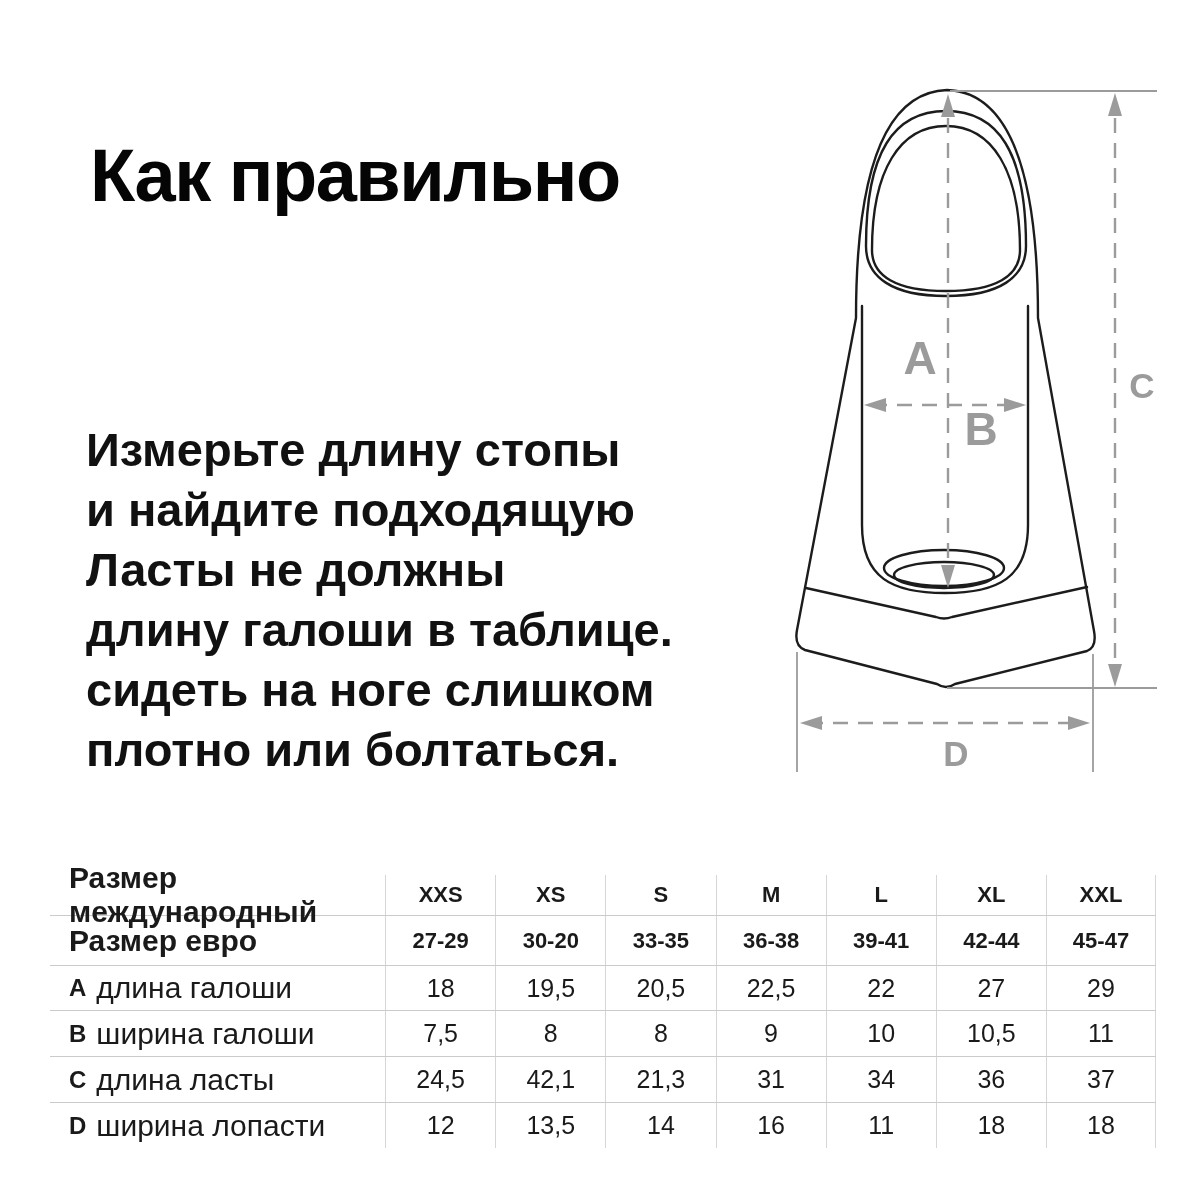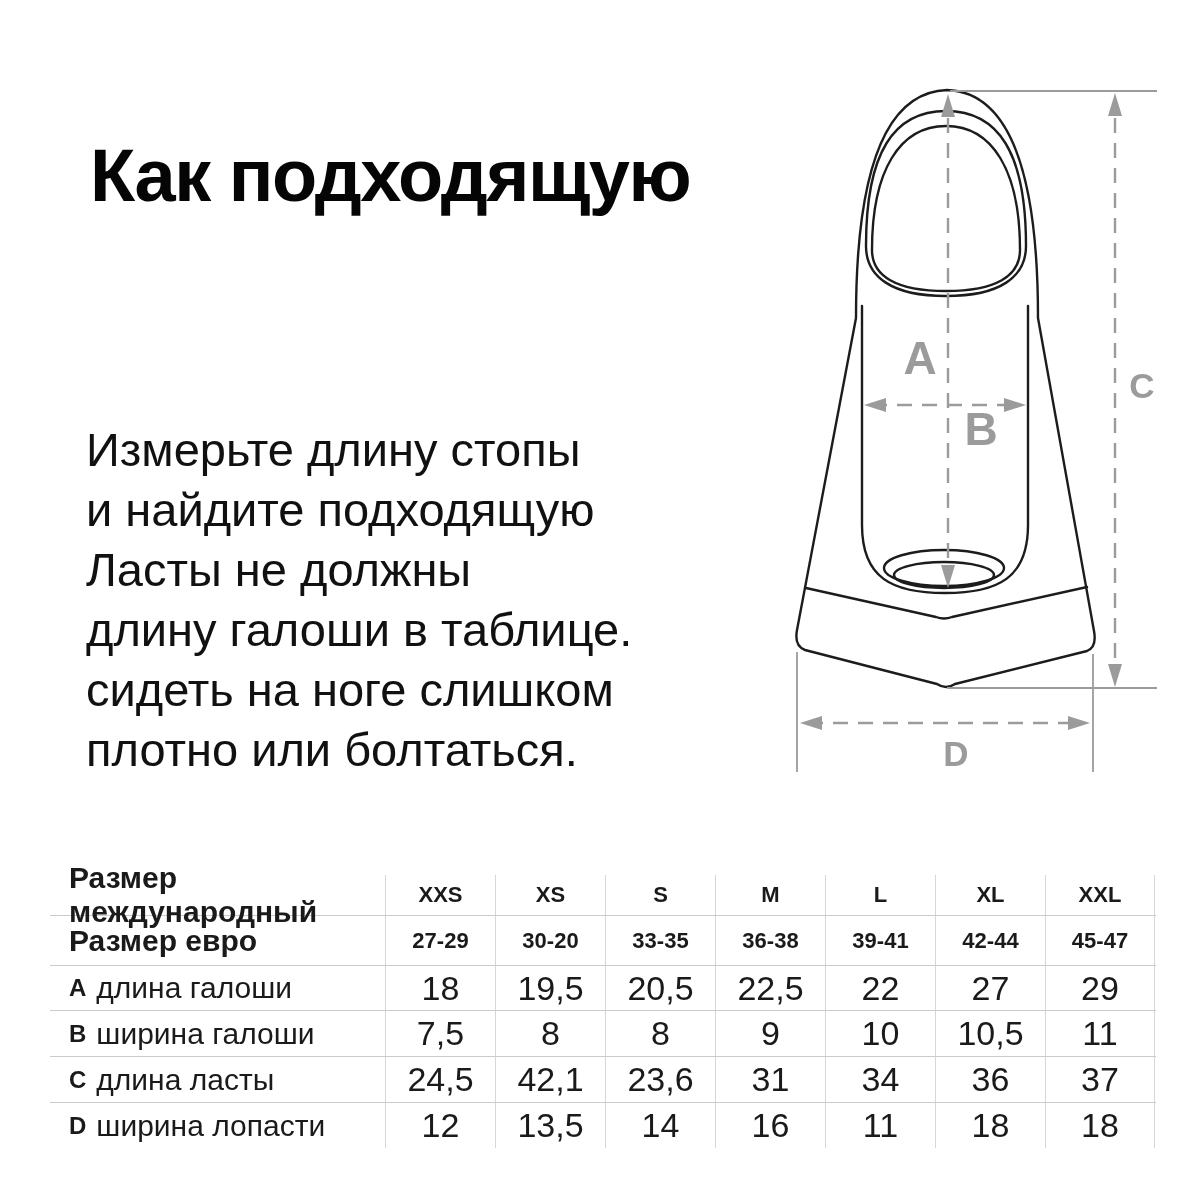--- a/index.html
+++ b/index.html
@@ -11,57 +11,57 @@
     position:relative;
     overflow:hidden;
   }
   .title-block {
     position:absolute; left:90px; top:138px;
     font-size:74px; font-weight:bold; line-height:76px;
     letter-spacing:-1.5px; color:#050505;
   }
   .desc-block {
     position:absolute; left:86px; top:420px;
-    font-size:47px; font-weight:400; line-height:60px;
+    font-size:47px; font-weight:700; line-height:60px;
     color:#111111;
   }
   svg.fin-diagram { position:absolute; left:0; top:0; }
 
   .size-table {
     position:absolute; left:50px; top:875px; width:1106px;
     color:#1a1a1a;
   }
-  .t-row { display:flex; align-items:stretch; border-bottom:1px solid #cbcbcb; box-sizing:border-box; }
+  .t-row { display:flex; align-items:stretch; border-bottom:1px solid #cbcbcb; box-sizing:border-box;justify-content:space-between; }
   .t-row.r1 { height:41px; }
   .t-row.r2 { height:50px; }
   .t-row.r3 { height:45px; }
   .t-row.r4 { height:46px; }
   .t-row.r5 { height:46px; }
   .t-row.r6 { height:45px; border-bottom:none; }
   .t-label {
     width:335px; box-sizing:border-box;
     display:flex; align-items:center; padding-left:19px;
     font-size:30px;
   }
   .t-cell {
     width:110px; box-sizing:border-box;
     border-left:1px solid #d6d6d6;
     display:flex; align-items:center; justify-content:center;
-    font-size:34px;
+    font-size:25px;
   }
   .t-cell:last-child { border-right:1px solid #d6d6d6; }
   .t-row.head .t-label { font-weight:bold; }
   .t-row.head .t-cell { font-weight:bold; font-size:22px; }
   .letter { font-weight:bold; font-size:24px; margin-right:10px; }
 </style>
 </head>
 <body>
 
 <div class="title-block">
-  <div>Как подходящую</div>
+  <div>Как правильно</div>
 </div>
 
 <div class="desc-block">
   <div>Измерьте длину стопы</div>
   <div>и найдите подходящую</div>
   <div>Ласты не должны</div>
   <div>длину галоши в таблице.</div>
   <div>сидеть на ноге слишком</div>
   <div>плотно или болтаться.</div>
 </div>
@@ -173,21 +173,21 @@
     <div class="t-cell">10,5</div>
     <div class="t-cell">11</div>
   </div>
   <div class="t-row r5">
     <div class="t-label">
         <span class="letter">С</span>
         <span>длина ласты</span>
       </div>
     <div class="t-cell">24,5</div>
     <div class="t-cell">42,1</div>
-    <div class="t-cell">23,6</div>
+    <div class="t-cell">21,3</div>
     <div class="t-cell">31</div>
     <div class="t-cell">34</div>
     <div class="t-cell">36</div>
     <div class="t-cell">37</div>
   </div>
   <div class="t-row r6">
     <div class="t-label">
         <span class="letter">D</span>
         <span>ширина лопасти</span>
       </div>

